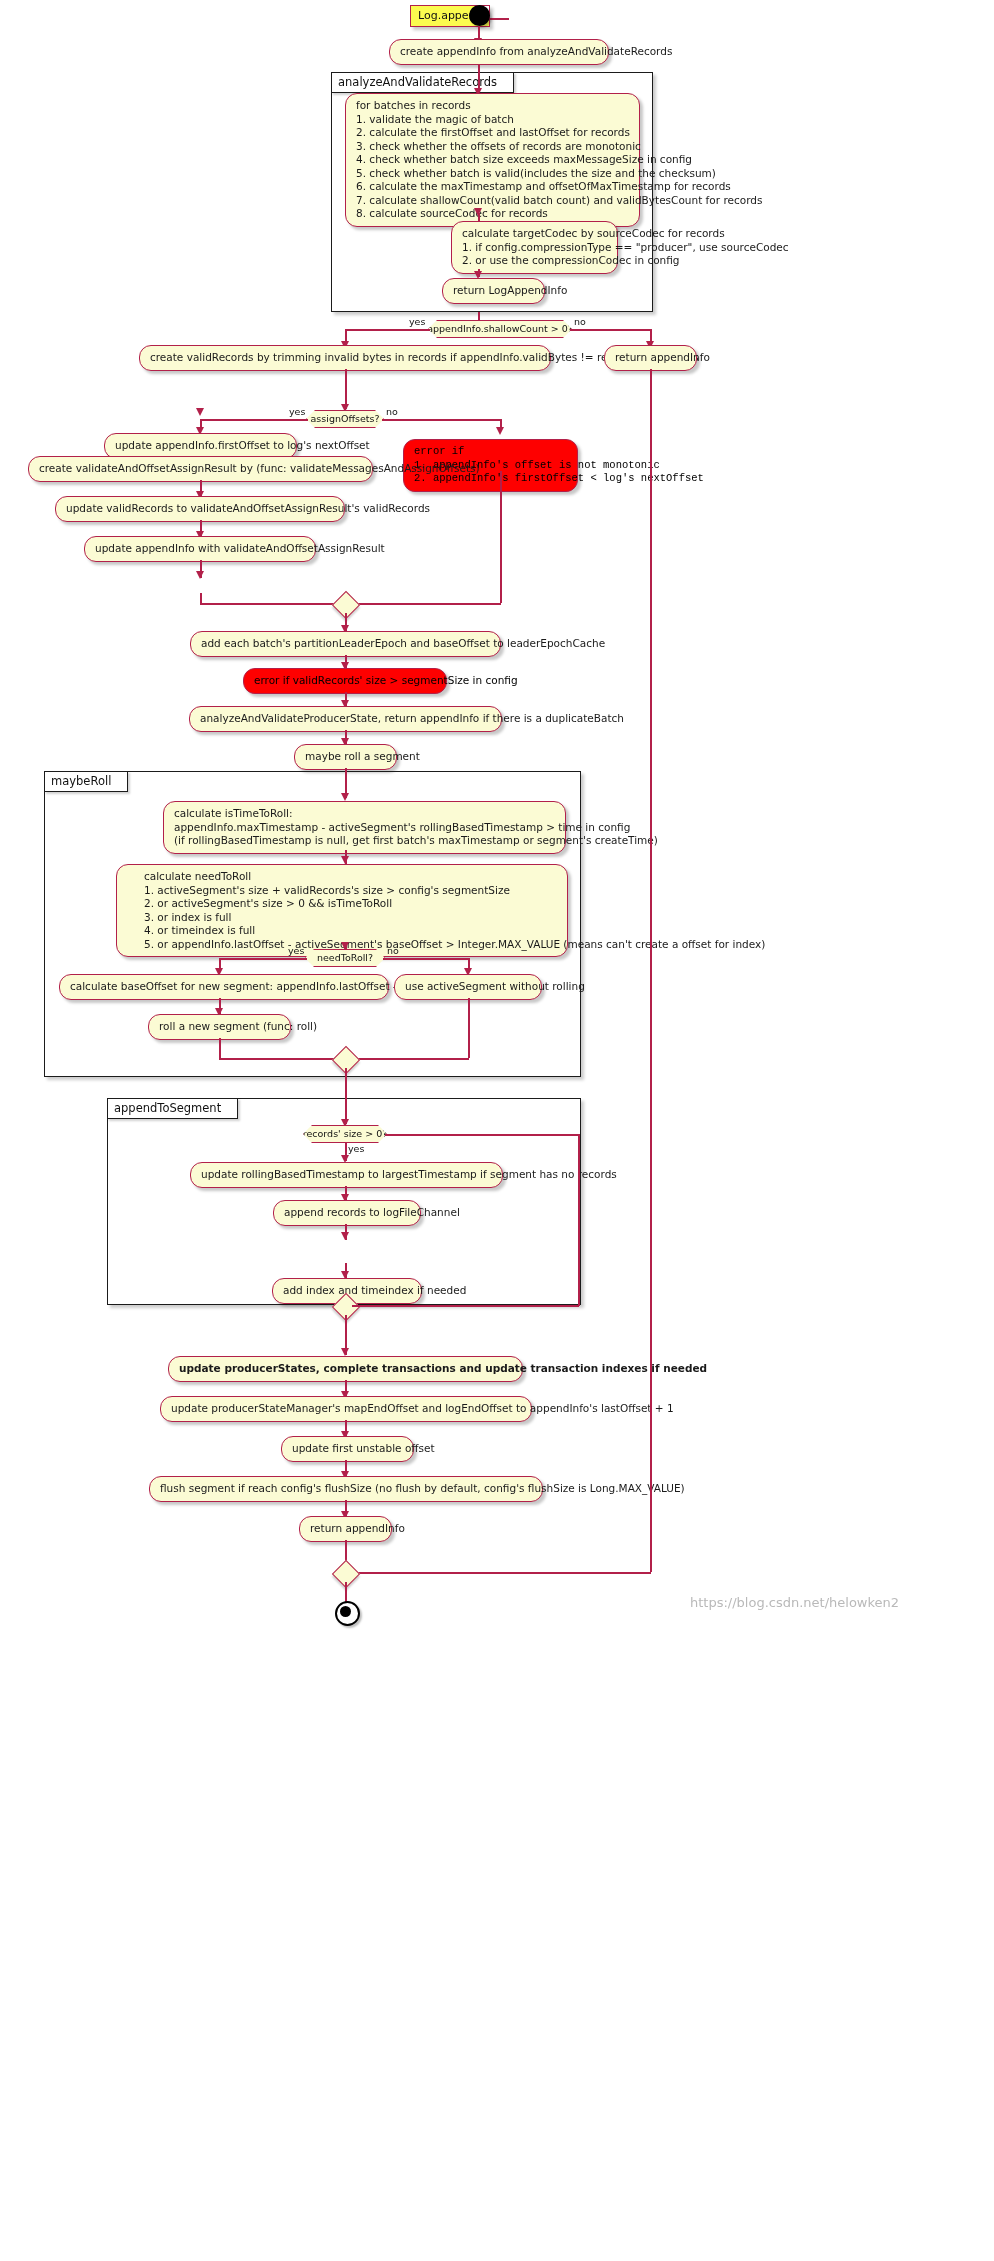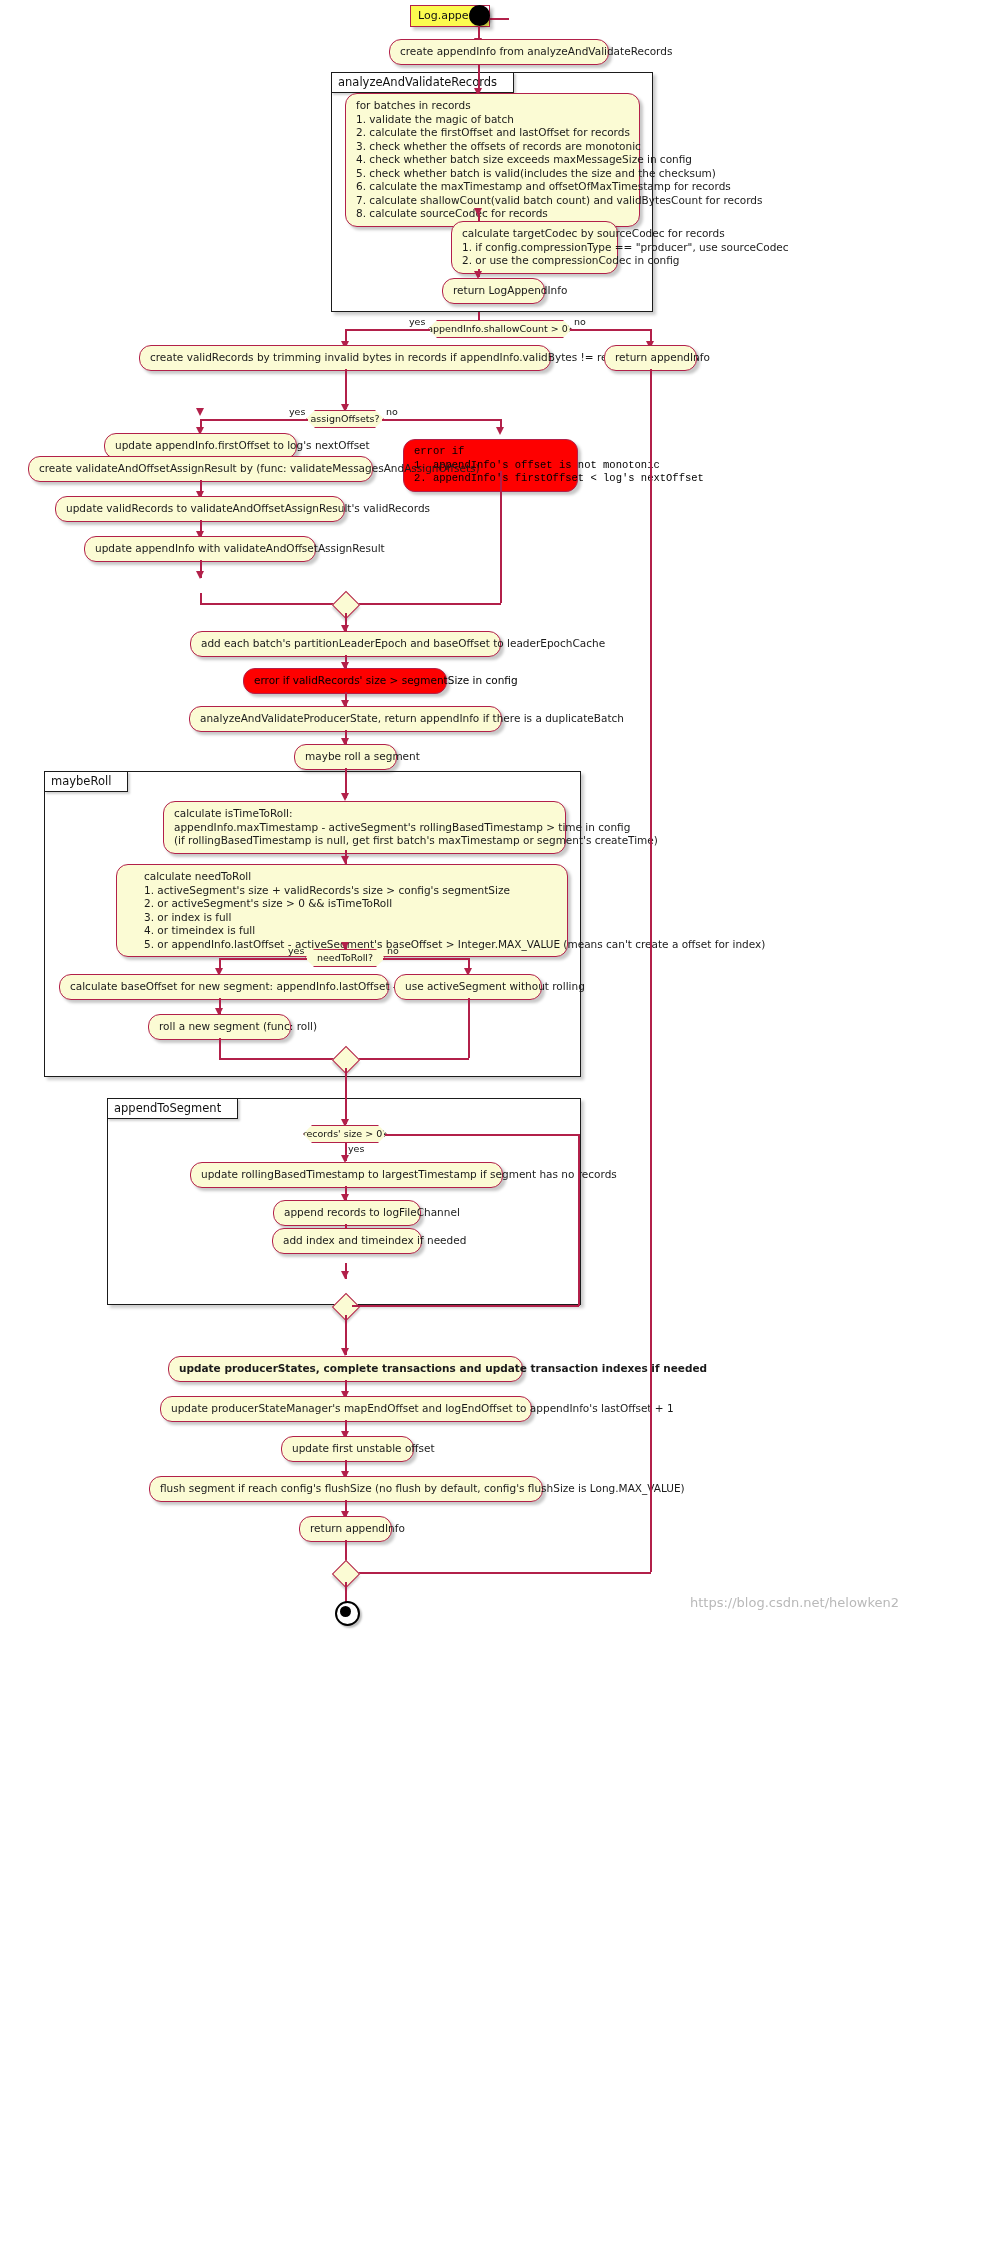--- a/index.html
+++ b/index.html
@@ -243,21 +243,21 @@
 
   <div class="ln v" style="left:345px;top:1186px;height:16px;"></div>
   <div class="arw down" style="left:341px;top:1194px;"></div>
   <div class="node center" style="left:273px;top:1200px;width:148px;">append records to logFileChannel</div>
 
   <div class="ln v" style="left:345px;top:1224px;height:16px;"></div>
   <div class="arw down" style="left:341px;top:1232px;"></div>
 
   <div class="ln v" style="left:345px;top:1263px;height:16px;"></div>
   <div class="arw down" style="left:341px;top:1271px;"></div>
-  <div class="node center" style="left:272px;top:1228px;width:150px;">add index and timeindex if needed</div>
+  <div class="node center" style="left:272px;top:1278px;width:150px;">add index and timeindex if needed</div>
 
   <div class="ln v" style="left:345px;top:1302px;height:8px;"></div>
   <div class="merge" style="left:336px;top:1297px;"></div>
 
   <div class="ln h" style="left:385px;top:1134px;width:194px;"></div>
   <div class="ln v" style="left:578px;top:1134px;height:172px;"></div>
   <div class="ln h" style="left:352px;top:1305px;width:227px;"></div>
 
   <div class="ln v" style="left:345px;top:1315px;height:40px;"></div>
   <div class="arw down" style="left:341px;top:1348px;"></div>

